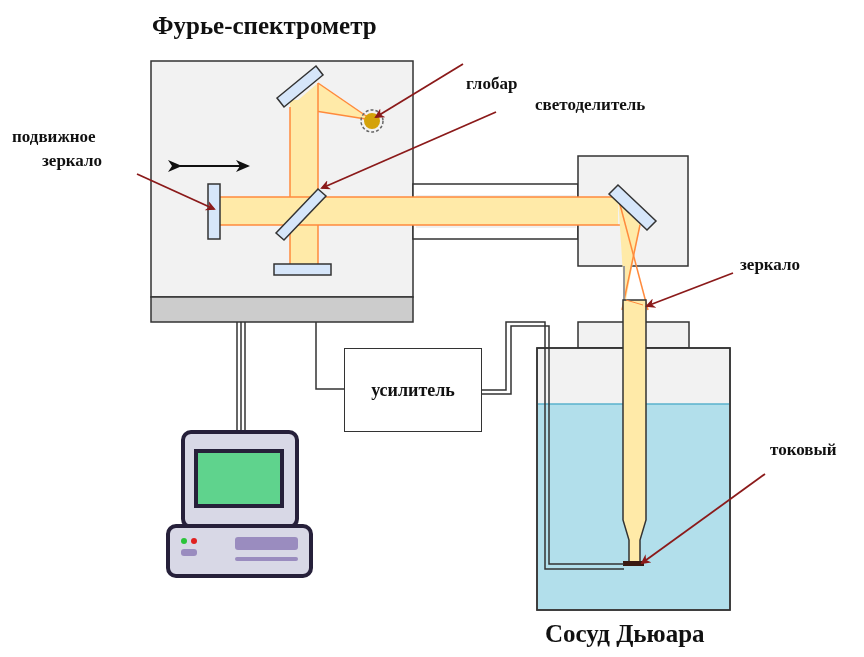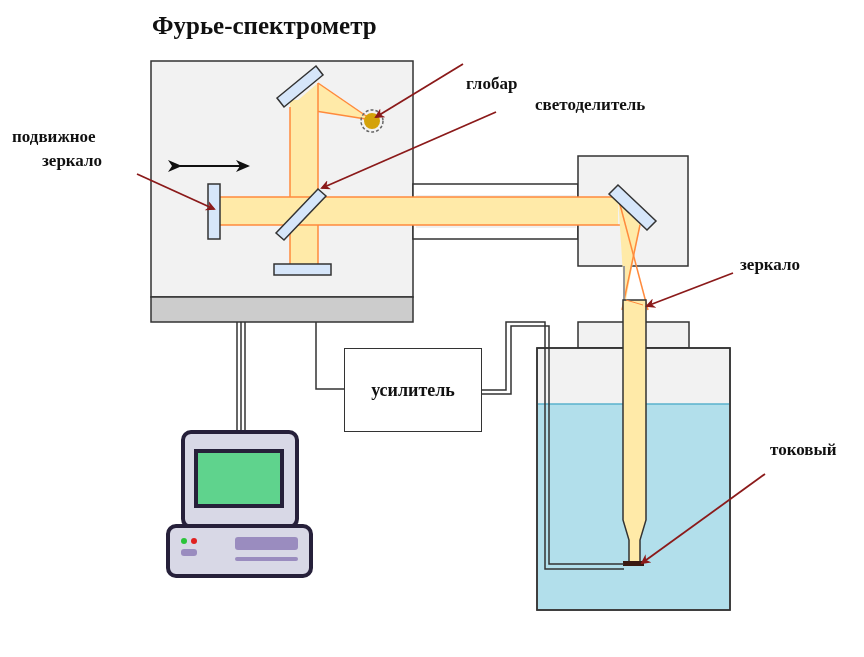--- a/index.html
+++ b/index.html
@@ -116,13 +116,14 @@
 <div class="lbl title" style="left:152px;top:12px;">Фурье-спектрометр</div>
 <div class="lbl small" style="left:466px;top:50px;margin-top:24px;">глобар</div>
 <div class="lbl small" style="left:500px;top:95px;margin-left:35px;">светоделитель</div>
 <div class="lbl small" style="left:12px;top:127px;">подвижное</div>
 <div class="lbl small" style="left:42px;top:151px;">зеркало</div>
 <div class="lbl small" style="left:740px;top:255px;">зеркало</div>
 <div class="amp">
   <span>усилитель</span>
 </div>
 <div class="lbl small" style="left:770px;top:440px;">токовый</div>
+<div class="lbl title" style="left:545px;top:620px;">Сосуд Дьюара</div>
 </div>
 
 </body></html>

